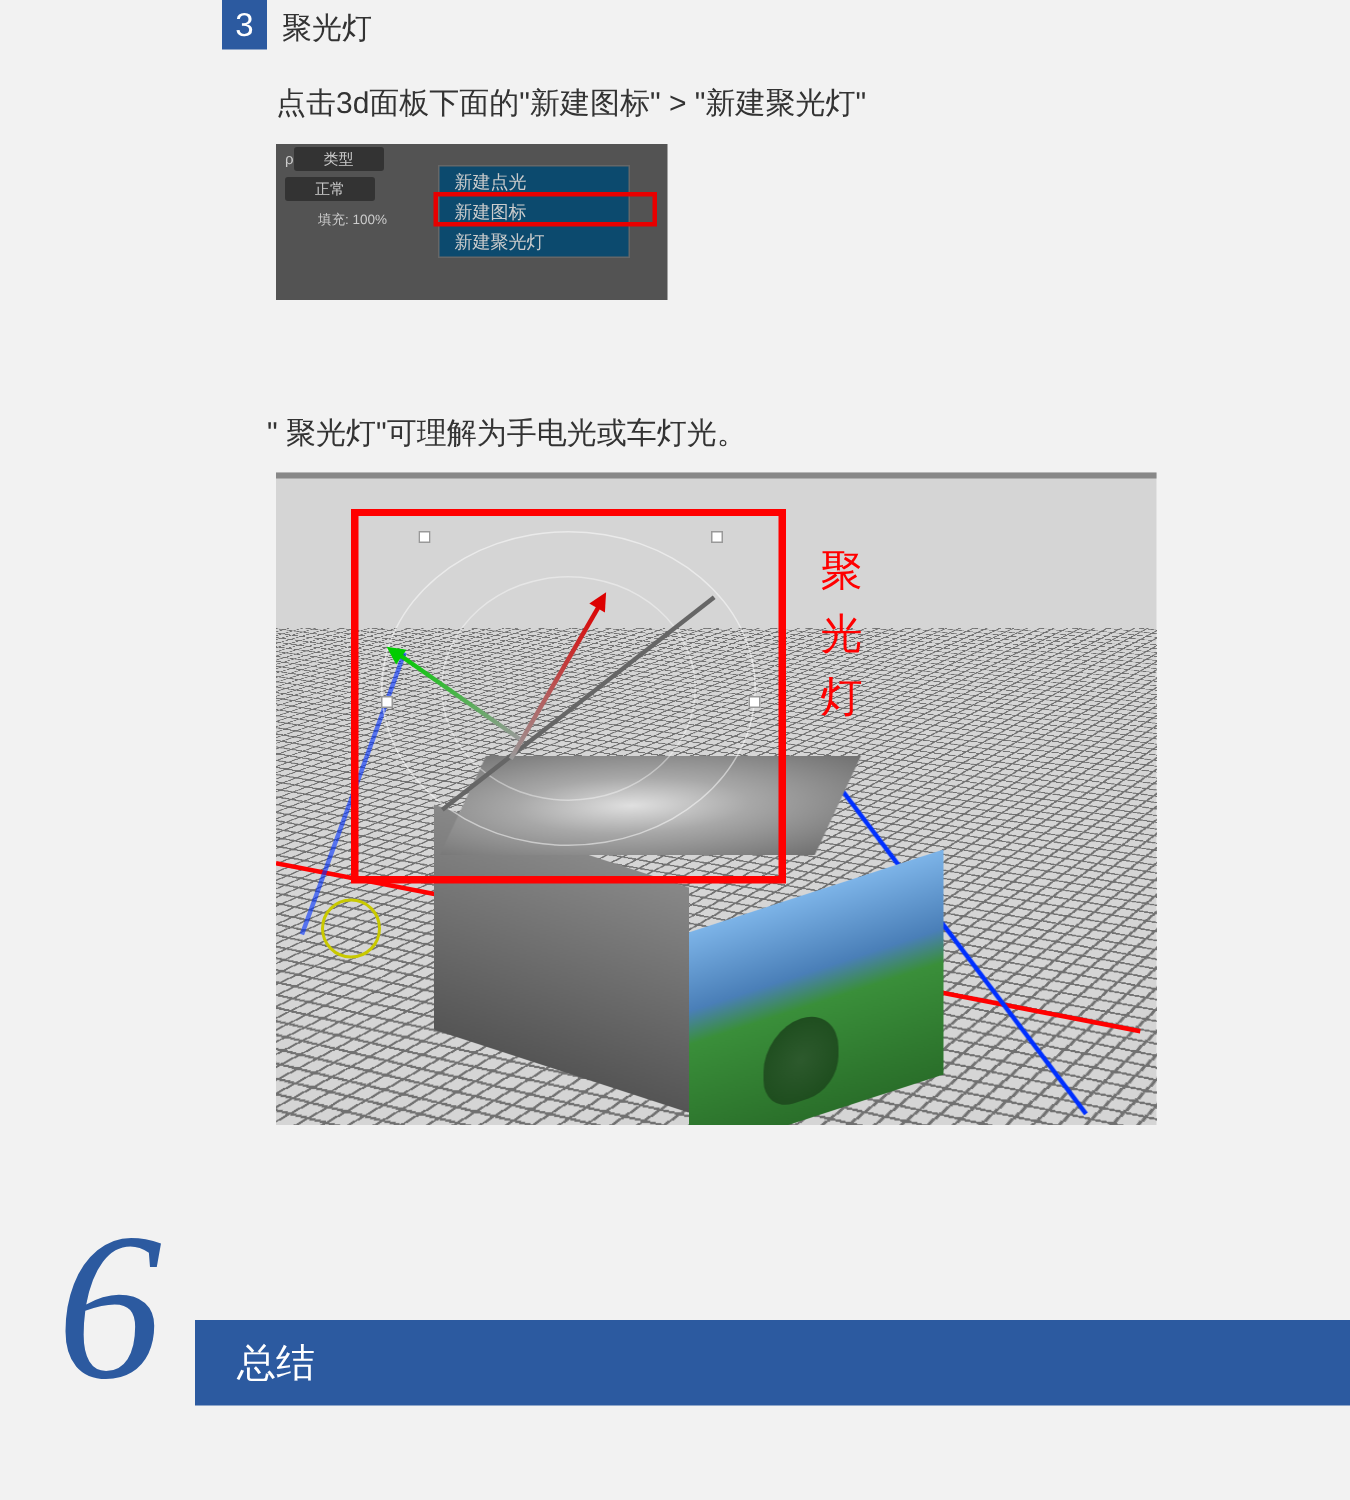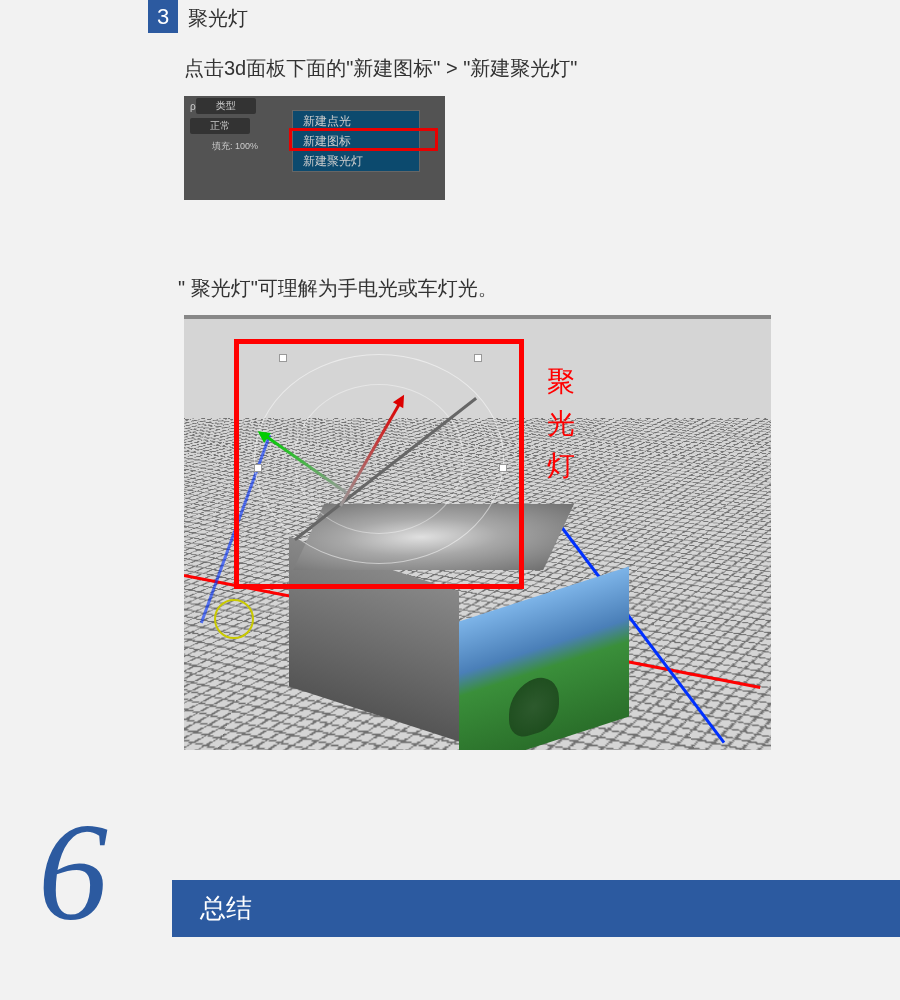--- a/index.html
+++ b/index.html
@@ -337,21 +337,20 @@
       left: 130px;
       top: 880px;
       right: 0;
       height: 57px;
       background: #2c5aa0;
       color: #fff;
       font-size: 26px;
       display: flex;
       align-items: center;
       padding-left: 28px;
-      margin-left: 42px;
     }
   </style>
 </head>
 <body>
 
 <div class="step-badge">3</div>
 <div class="step-title">聚光灯</div>
 
 <div class="instruction-line">点击3d面板下面的"新建图标" &gt; "新建聚光灯"</div>
 

